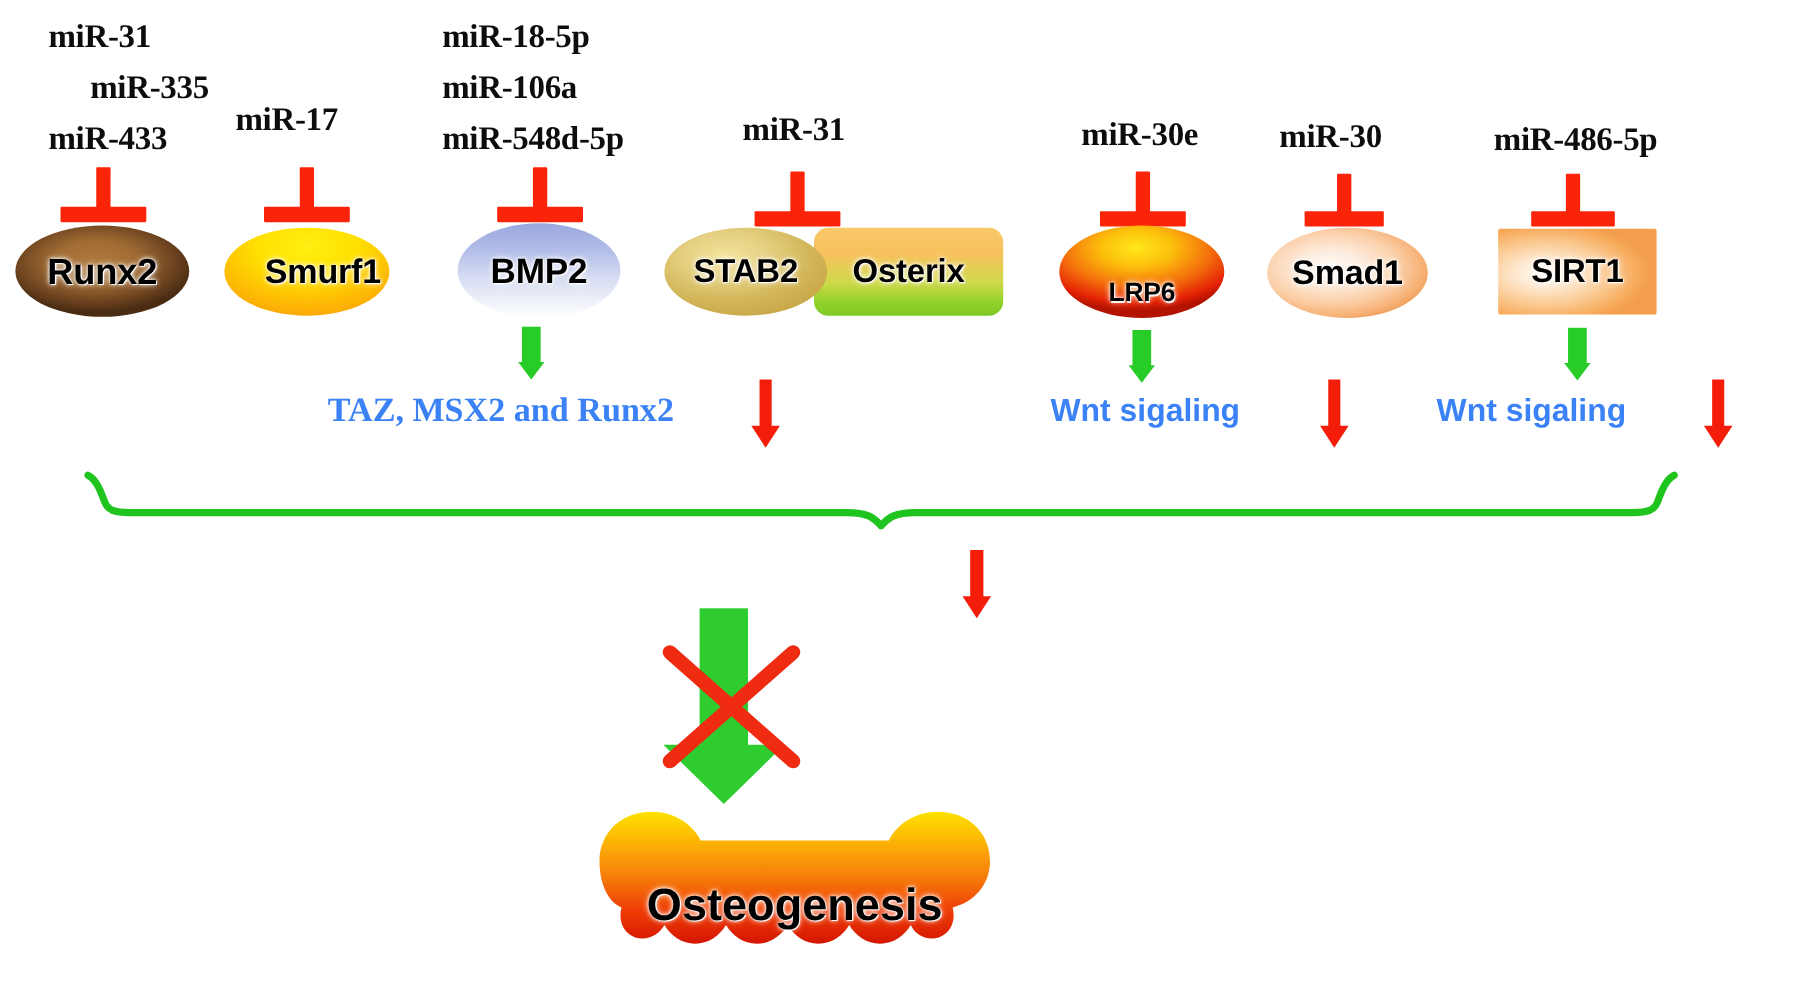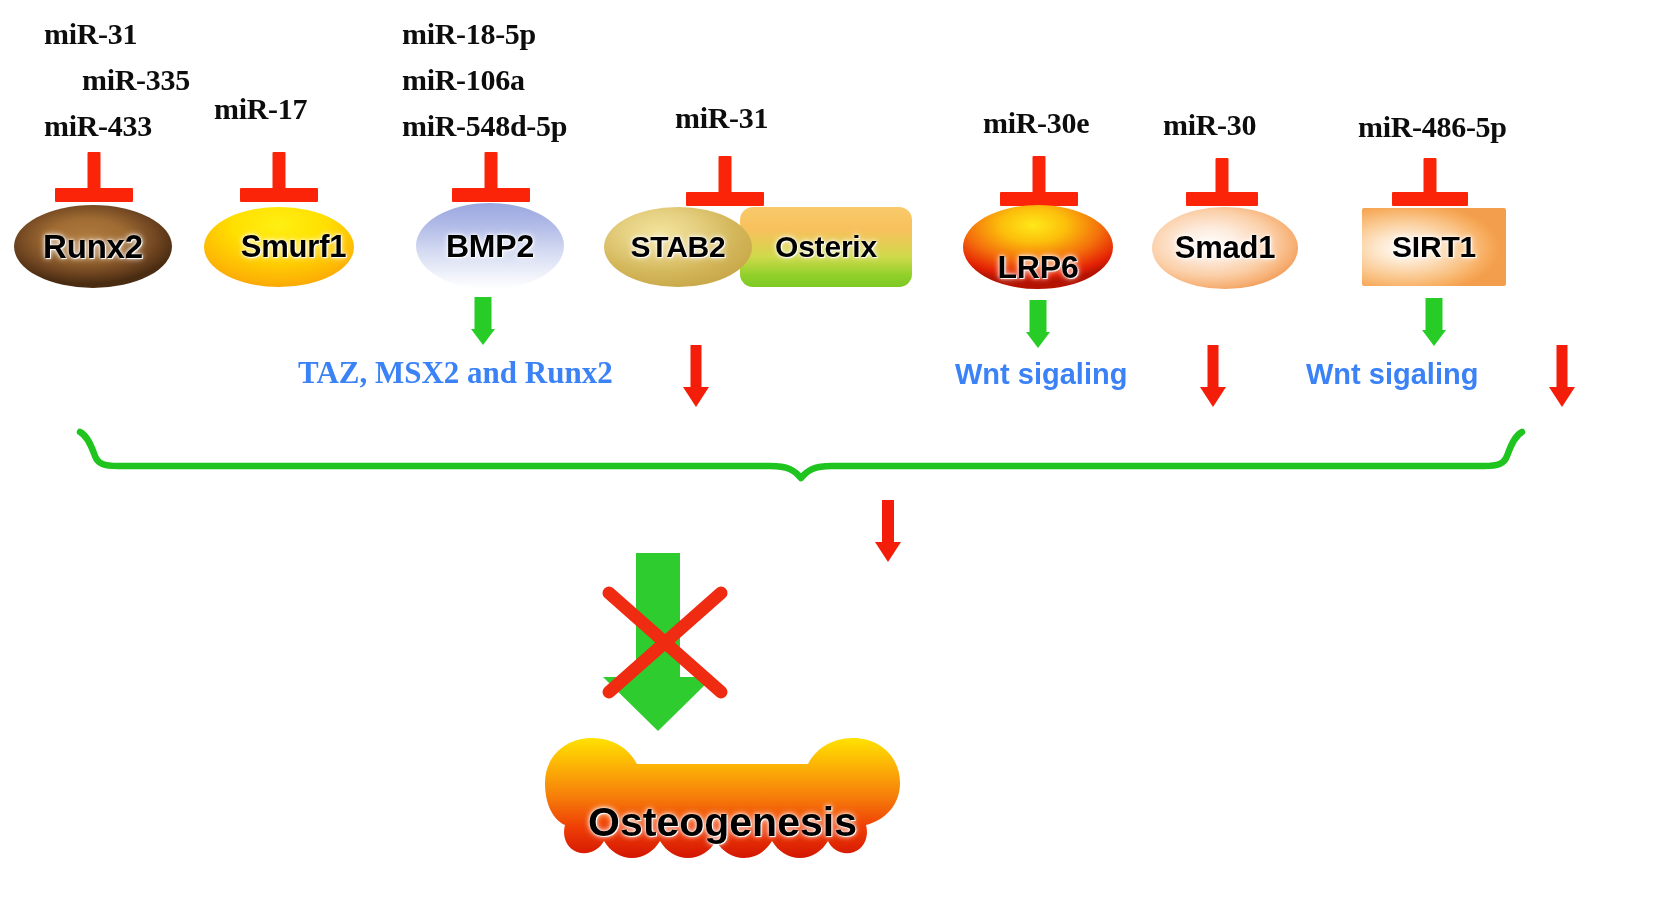--- a/index.html
+++ b/index.html
@@ -108,21 +108,21 @@
     <span style="font-size:30px;">STAB2</span>
   </div>
 
   <div class="node" style="left:740px;top:207px;width:172px;height:80px;border-radius:13px;z-index:2;
               background:linear-gradient(180deg, #f9c96a 0%, #f7c15c 30%, #cfd94a 62%, #8fd02a 86%, #7ec924 100%);">
     <span style="font-size:30px;">Osterix</span>
   </div>
 
   <div class="node oval" style="left:963px;top:205px;width:150px;height:84px;
               background:radial-gradient(ellipse 72% 68% at 47% 24%, #ffe81a 0%, #fcbf0b 30%, #f4700c 62%, #e42205 88%, #b41302 100%);">
-    <span style="font-size:32px;margin-top:40px;">LRP6</span>
+    <span style="font-size:24px;margin-top:40px;">LRP6</span>
   </div>
 
   <div class="node oval" style="left:1152px;top:207px;width:146px;height:82px;
               background:radial-gradient(ellipse 62% 58% at 40% 44%, #fffdf9 0%, #fdeadb 34%, #fbcfa8 68%, #f7b176 92%, #f2a464 100%);">
     <span style="font-size:31px;">Smad1</span>
   </div>
 
   <div class="node" style="left:1362px;top:208px;width:144px;height:78px;border-radius:2px;
               background:radial-gradient(ellipse 66% 60% at 30% 52%, #fffdfa 0%, #fde7cd 30%, #fac88f 62%, #f7ab5c 88%, #f39e4c 100%);">
     <span style="font-size:30px;">SIRT1</span>

